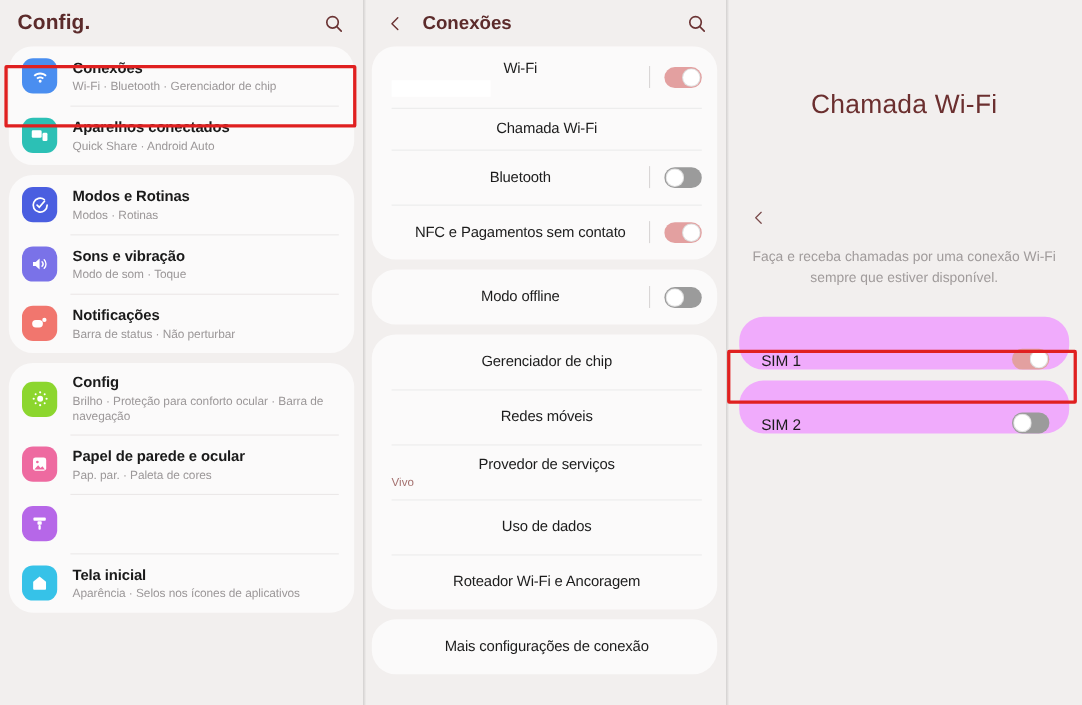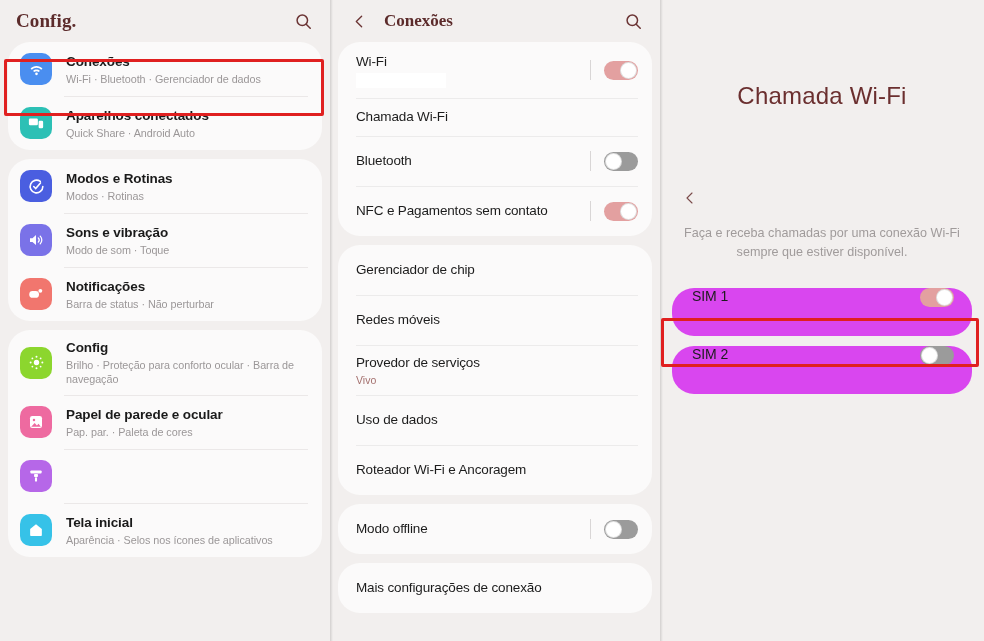--- a/index.html
+++ b/index.html
@@ -40,21 +40,20 @@
   }
 
   
   .hdr {
     height: 42px;
     display: flex;
     align-items: center;
     padding: 0 14px 0 16px;
     background: #f2efee;
     position: relative;
-    font-family: Liberation Serif, serif;
   }
   .hdr-title {
     font-size: 19px;
     font-weight: 700;
     color: #5c2b2b;
     letter-spacing: .1px;
     flex: 1;
   }
   .hdr-title-mid {
     font-size: 17px;
@@ -130,20 +129,21 @@
     left: 18px; right: 14px; top: 0;
     height: 1px;
     background: #ecebeb;
   }
   .mtxt { flex: 1; min-width: 0; padding: 8px 0; }
   .mtitle {
     font-size: 13.5px;
     color: #1c1c1c;
     line-height: 18px;
     letter-spacing: -.15px;
+    text-align: center;
   }
   .msub {
     font-size: 10.5px;
     color: #a4706e;
     line-height: 14px;
     margin-top: 1px;
   }
   .redact {
     width: 90px; height: 15px;
     background: #ffffff;
@@ -192,25 +192,25 @@
     color: #7a4a4a;
   }
   .rdesc {
     margin: 14px 20px 0 20px;
     font-size: 12.6px;
     line-height: 19px;
     color: #a09b9b;
     text-align: center;
   }
   .rcard {
-    background: #d946ef;
+    background: #f0abfc;
     border-radius: 22px;
     margin: 0 12px 10px 12px;
     display: flex;
-    align-items: flex-start;
+    align-items: flex-end;
     padding: 0 18px 0 20px;
     height: 48px;
   }
   .rlabel {
     flex: 1;
     font-size: 14px;
     color: #1c1c1c;
     letter-spacing: -.1px;
   }
   .rspacer { height: 26px; }
@@ -247,21 +247,21 @@
       <div class="lrow">
         <div class="lico" style="background:#4a8ef0">
           <svg width="19" height="19" viewBox="0 0 24 24" fill="currentColor">
             <path d="M12 19.2a1.7 1.7 0 1 0 0-3.4 1.7 1.7 0 0 0 0 3.4z"></path>
             <path d="M12 12.1c-1.7 0-3.2.65-4.3 1.7l1.5 1.5c.75-.72 1.72-1.15 2.8-1.15s2.05.43 2.8 1.15l1.5-1.5c-1.1-1.05-2.6-1.7-4.3-1.7z"></path>
             <path d="M12 7.6c-2.95 0-5.6 1.2-7.5 3.1l1.5 1.5A8.45 8.45 0 0 1 12 9.7c2.35 0 4.5.95 6 2.5l1.5-1.5c-1.9-1.9-4.55-3.1-7.5-3.1z"></path>
           </svg>
         </div>
         <div class="ltxt">
           <div class="ltitle">Conexões</div>
-          <div class="lsub">Wi-Fi · Bluetooth · Gerenciador de dados</div>
+          <div class="lsub">Wi-Fi · Bluetooth · Gerenciador de chip</div>
         </div>
       </div>
       <div class="lrow">
         <div class="lico" style="background:#2cc0b5">
           <svg width="18" height="18" viewBox="0 0 24 24" fill="currentColor">
             <rect x="2.5" y="6" width="12" height="9" rx="1.6"></rect>
             <rect x="15.5" y="9" width="6" height="10" rx="1.6"></rect>
           </svg>
         </div>
         <div class="ltxt">
@@ -426,63 +426,63 @@
           <div class="toggle on">
               <span class="knob"></span>
             </div>
         </div>
       </div>
     </div>
 
     <div class="card" style="margin:0 8px 9px 8px;">
       <div class="mrow">
         <div class="mtxt">
-            <div class="mtitle">Gerenciador de chip</div>
-          </div>
-      </div>
-      <div class="mrow">
-        <div class="mtxt">
-            <div class="mtitle">Redes móveis</div>
-          </div>
-      </div>
-      <div class="mrow">
-        <div class="mtxt">
-          <div class="mtitle">Provedor de serviços</div>
-          <div class="msub">Vivo</div>
-        </div>
-      </div>
-      <div class="mrow">
-        <div class="mtxt">
-            <div class="mtitle">Uso de dados</div>
-          </div>
-      </div>
-      <div class="mrow">
-        <div class="mtxt">
-            <div class="mtitle">Roteador Wi-Fi e Ancoragem</div>
-          </div>
-      </div>
-    </div>
-
-    <div class="card" style="margin:0 8px 9px 8px;">
-      <div class="mrow">
-        <div class="mtxt">
           <div class="mtitle">Modo offline</div>
         </div>
         <div class="tgwrap">
           <div class="tgdiv"></div>
           <div class="toggle off">
               <span class="knob"></span>
             </div>
         </div>
       </div>
     </div>
 
     <div class="card" style="margin:0 8px 9px 8px;">
       <div class="mrow">
         <div class="mtxt">
+            <div class="mtitle">Gerenciador de chip</div>
+          </div>
+      </div>
+      <div class="mrow">
+        <div class="mtxt">
+            <div class="mtitle">Redes móveis</div>
+          </div>
+      </div>
+      <div class="mrow">
+        <div class="mtxt">
+          <div class="mtitle">Provedor de serviços</div>
+          <div class="msub">Vivo</div>
+        </div>
+      </div>
+      <div class="mrow">
+        <div class="mtxt">
+            <div class="mtitle">Uso de dados</div>
+          </div>
+      </div>
+      <div class="mrow">
+        <div class="mtxt">
+            <div class="mtitle">Roteador Wi-Fi e Ancoragem</div>
+          </div>
+      </div>
+    </div>
+
+    <div class="card" style="margin:0 8px 9px 8px;">
+      <div class="mrow">
+        <div class="mtxt">
             <div class="mtitle">Mais configurações de conexão</div>
           </div>
       </div>
     </div>
 
   </div>
 
   <div class="panel panel-right">
 
     <div class="rtitle">Chamada Wi-Fi</div>

